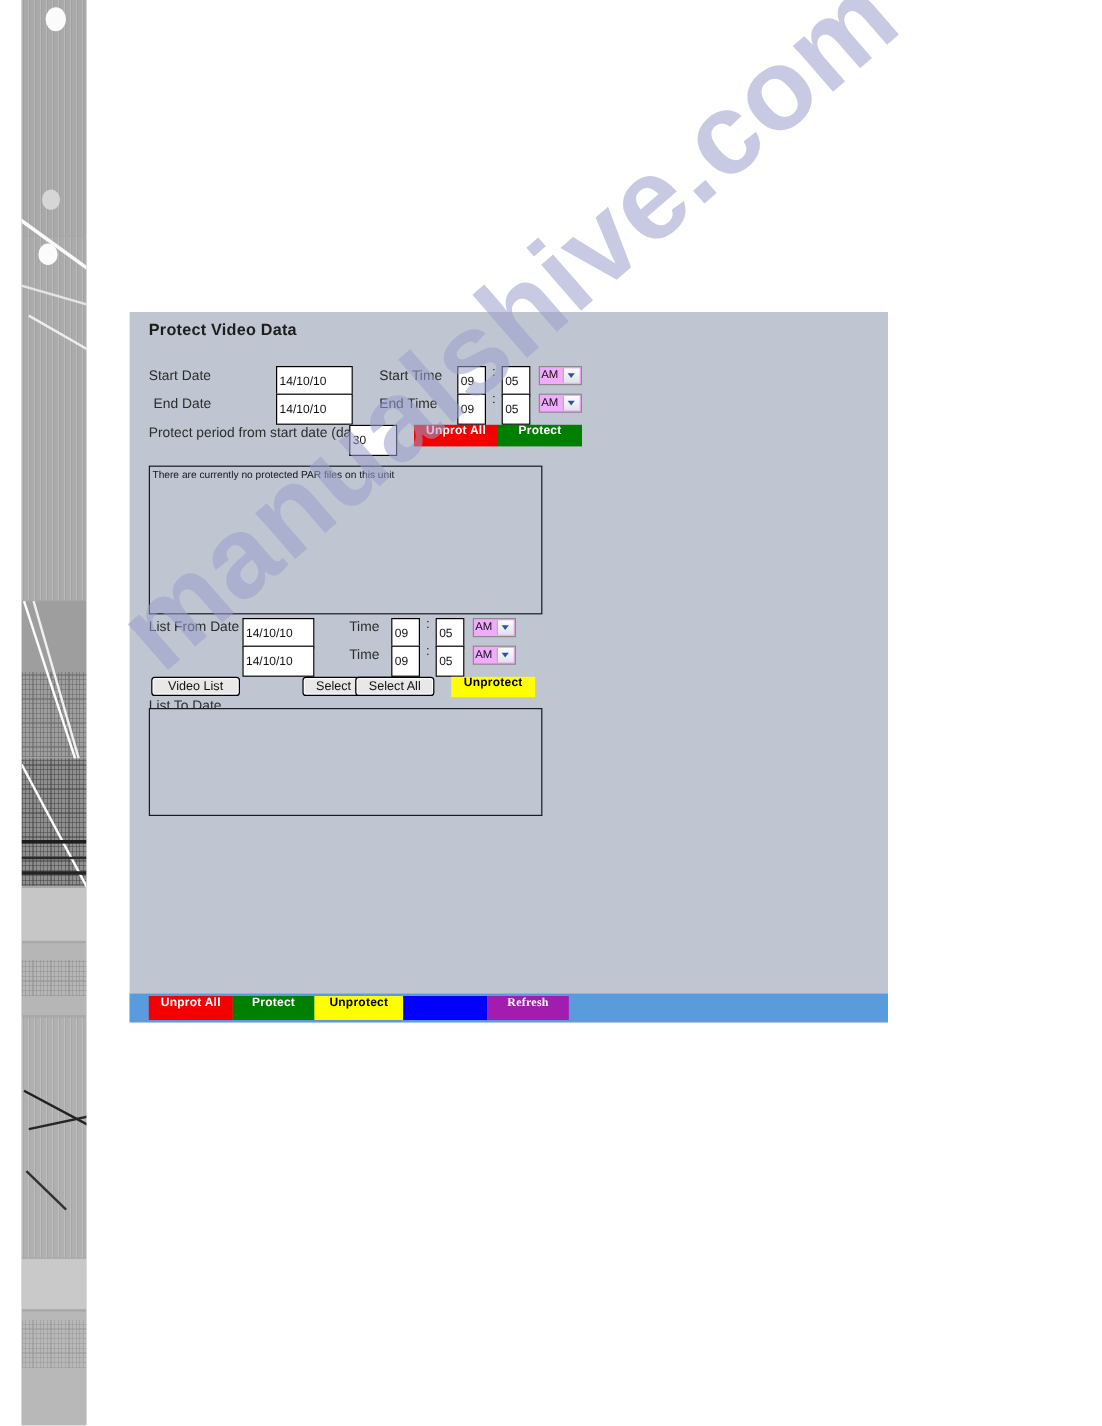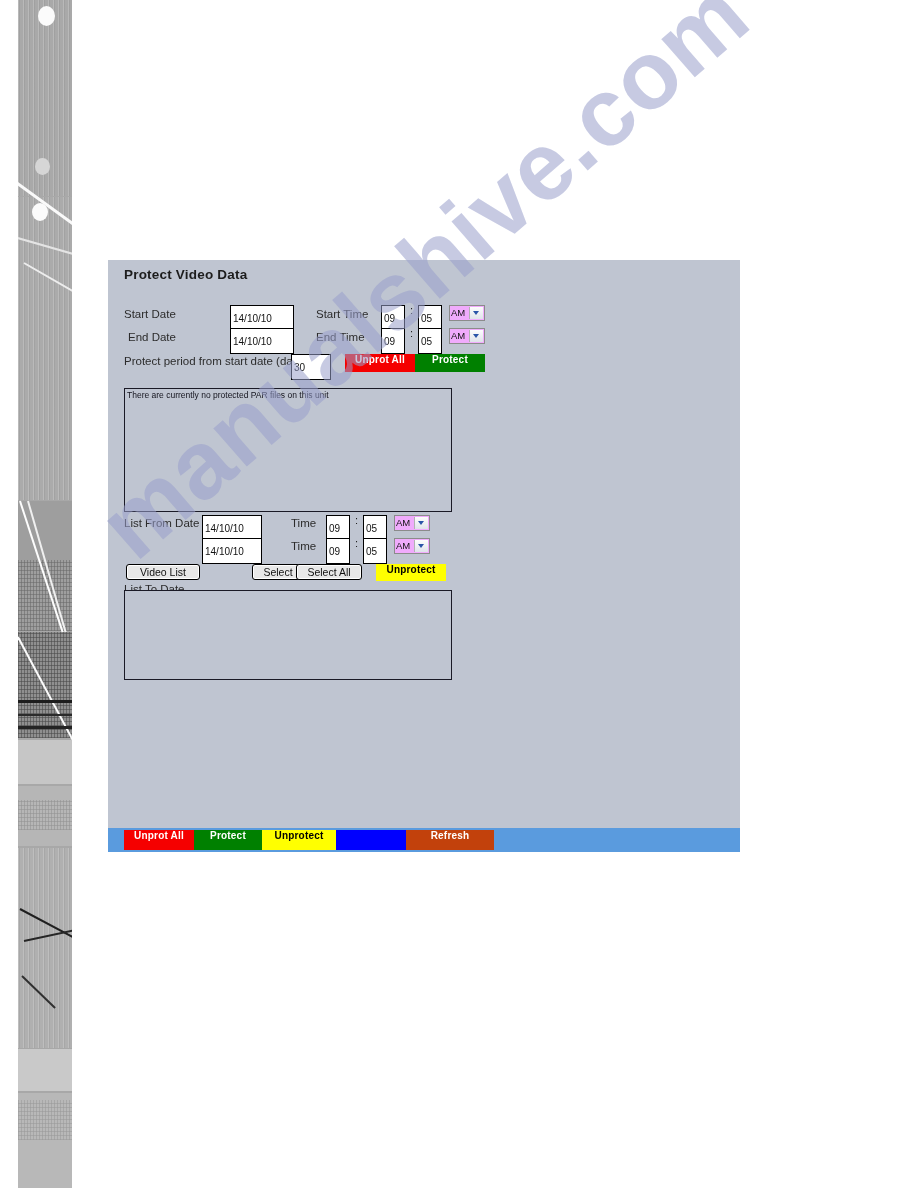--- a/index.html
+++ b/index.html
@@ -343,18 +343,18 @@
   </div>
   <div class="flatbtn" style="left:86px; width:68px; background:#008000;">
     <span>Protect</span>
   </div>
   <div class="flatbtn" style="left:154px; width:74px; background:#ffff00; color:#000000;">
     <span>Unprotect</span>
   </div>
   <div class="flatbtn" style="left:228px; width:70px; background:#0000ff;">
     <span></span>
   </div>
-  <div class="flatbtn" style="left:298px; width:88px; background:#c2410c;">
+  <div class="flatbtn" style="left:298px; width:68px; background:#a21caf;font-family:Liberation Serif, serif;">
     <span>Refresh</span>
   </div>
 </div>
 
 <div id="watermark">manualshive.com</div>
 
 </body></html>

